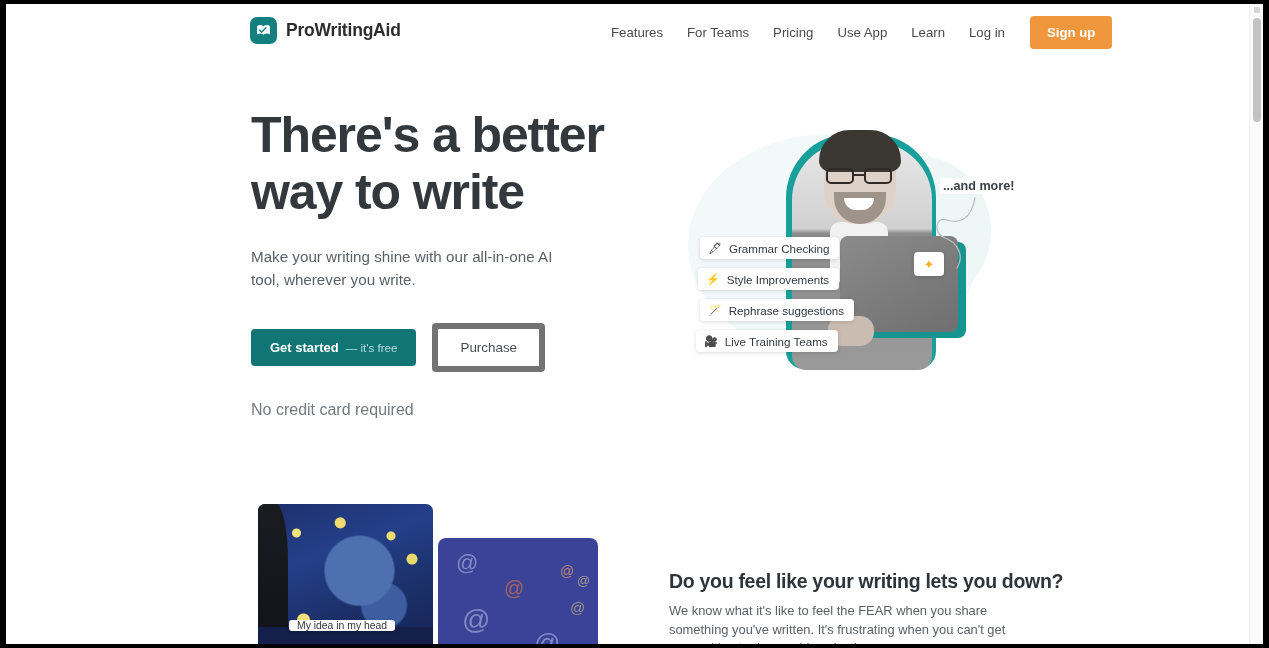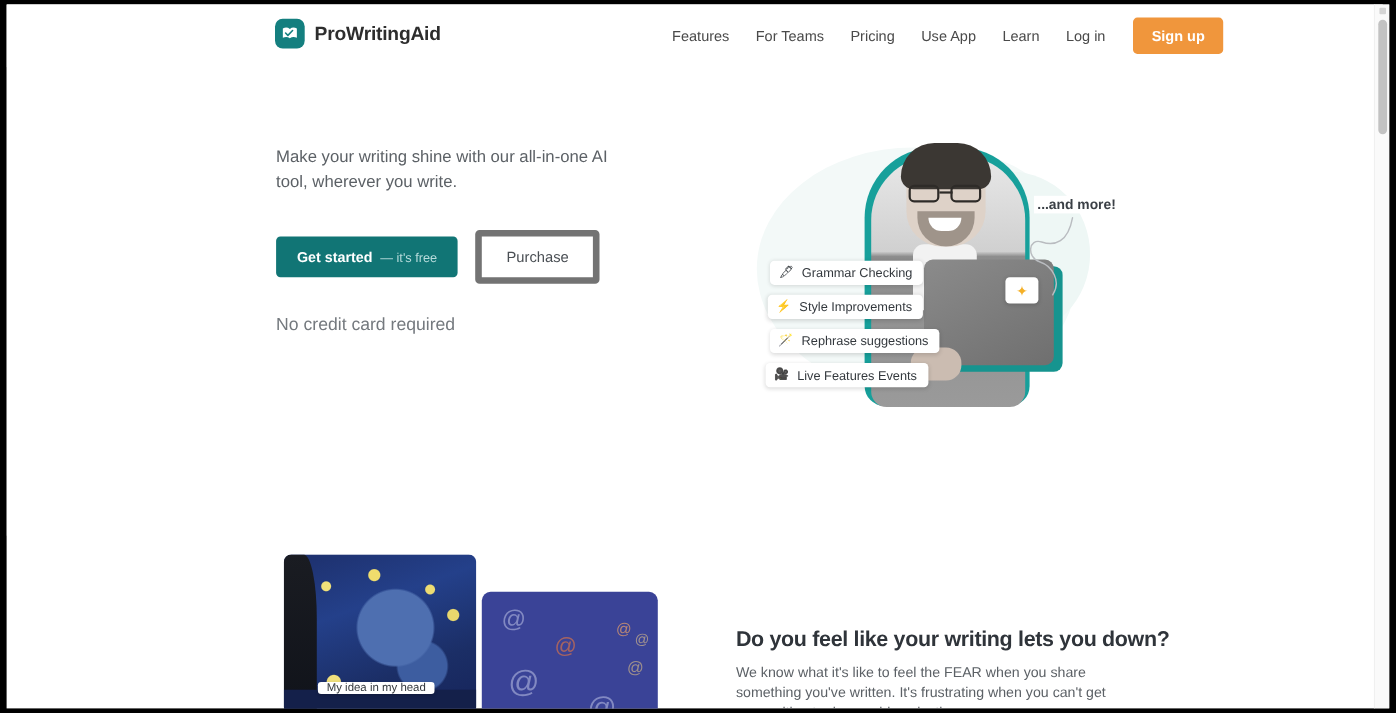--- a/index.html
+++ b/index.html
@@ -442,20 +442,24 @@
           <span class="nav-link">Pricing</span>
           <span class="nav-link">Use App</span>
           <span class="nav-link">Learn</span>
           <span class="nav-link">Log in</span>
           <button class="btn-signup">Sign up</button>
         </div>
 
       </div>
 
       <div class="hero-copy">
+        <h1 class="hero-title">
+          <span>There's a better</span><br>
+          <span>way to write</span>
+        </h1>
         <p class="hero-sub">Make your writing shine with our all-in-one AI tool, wherever you write.</p>
 
         <div class="hero-actions">
           <button class="btn-getstarted">
             <span class="main">Get started</span>
             <span class="sub">— it's free</span>
           </button>
           <button class="btn-purchase">Purchase</button>
         </div>
 
@@ -492,21 +496,21 @@
         <div class="pill pill-1">
           <span class="pico">⚡</span>
           <span>Style Improvements</span>
         </div>
         <div class="pill pill-2">
           <span class="pico">🪄</span>
           <span>Rephrase suggestions</span>
         </div>
         <div class="pill pill-3">
           <span class="pico">🎥</span>
-          <span>Live Features Events</span>
+          <span>Live Training Teams</span>
         </div>
 
         <div class="and-more">...and more!</div>
         <svg class="curl" viewBox="0 0 70 80">
           <path d="M62 4 C58 26, 46 30, 34 26 C22 22, 20 40, 32 44 C44 48, 52 62, 44 74" stroke="#b9bcc0" stroke-width="1.3" fill="none" stroke-linecap="round"></path>
         </svg>
         <div class="sparkle-badge">
           <span>✦</span>
         </div>
       </div>

